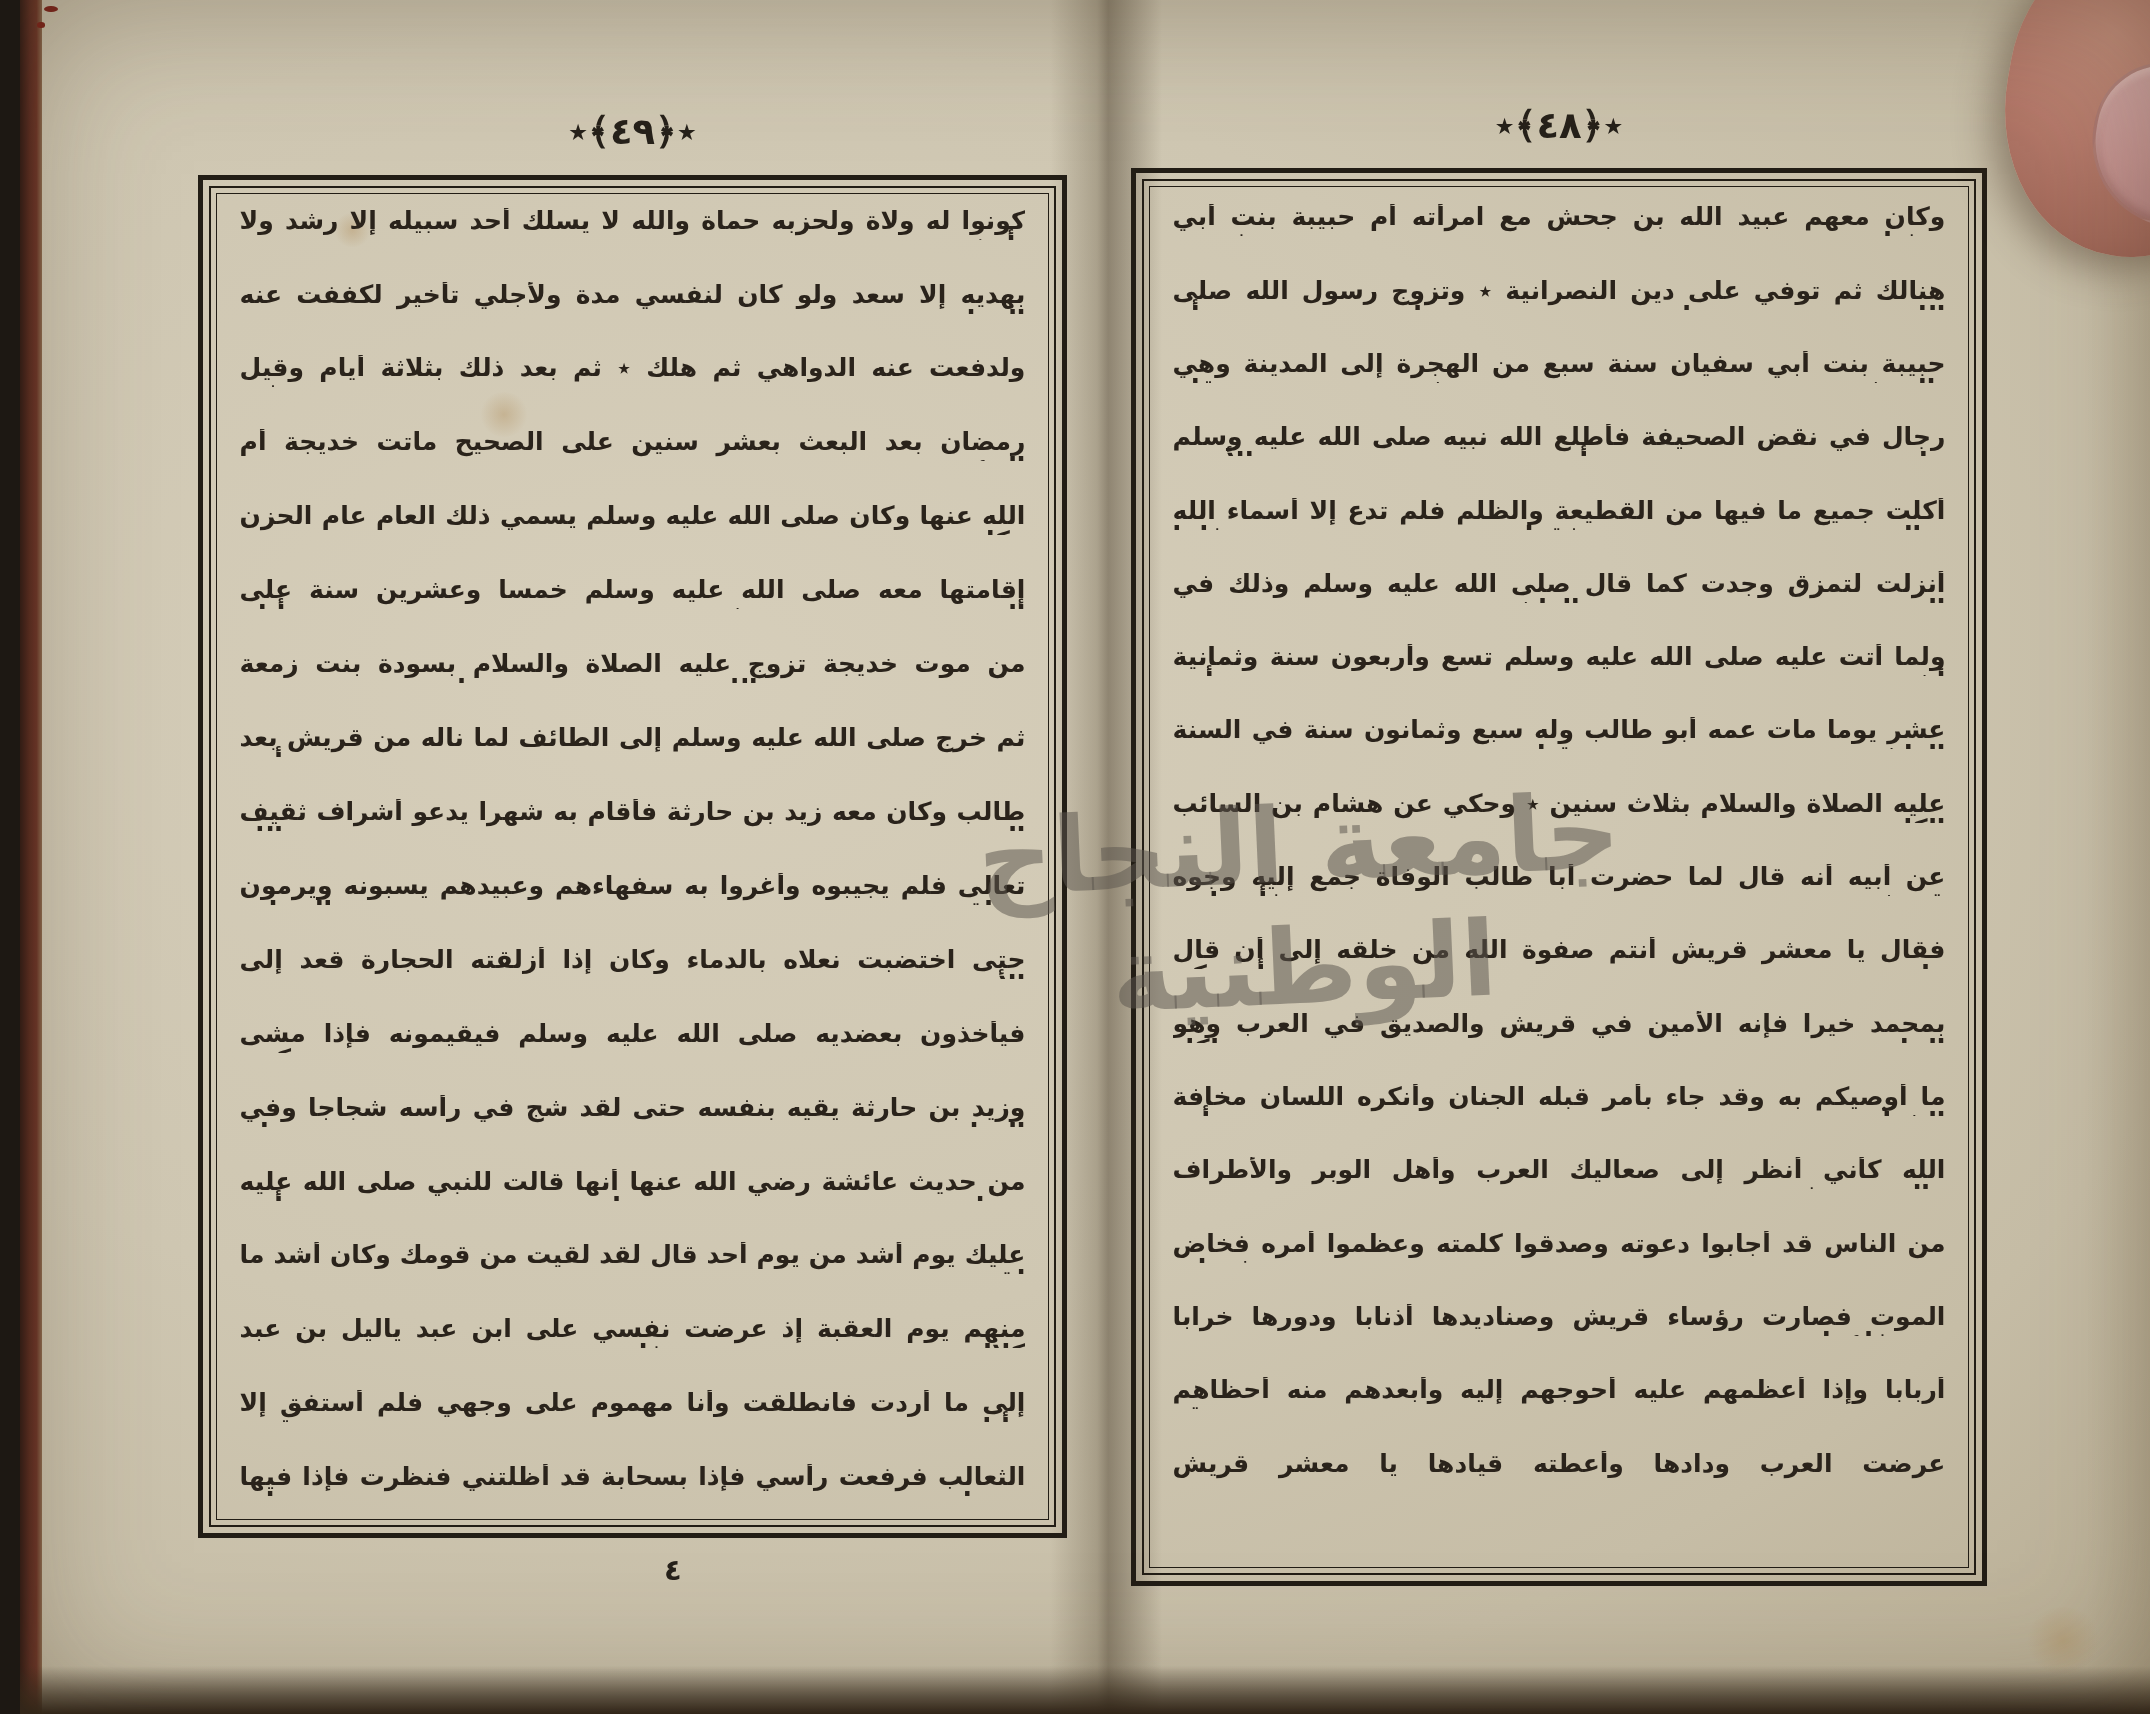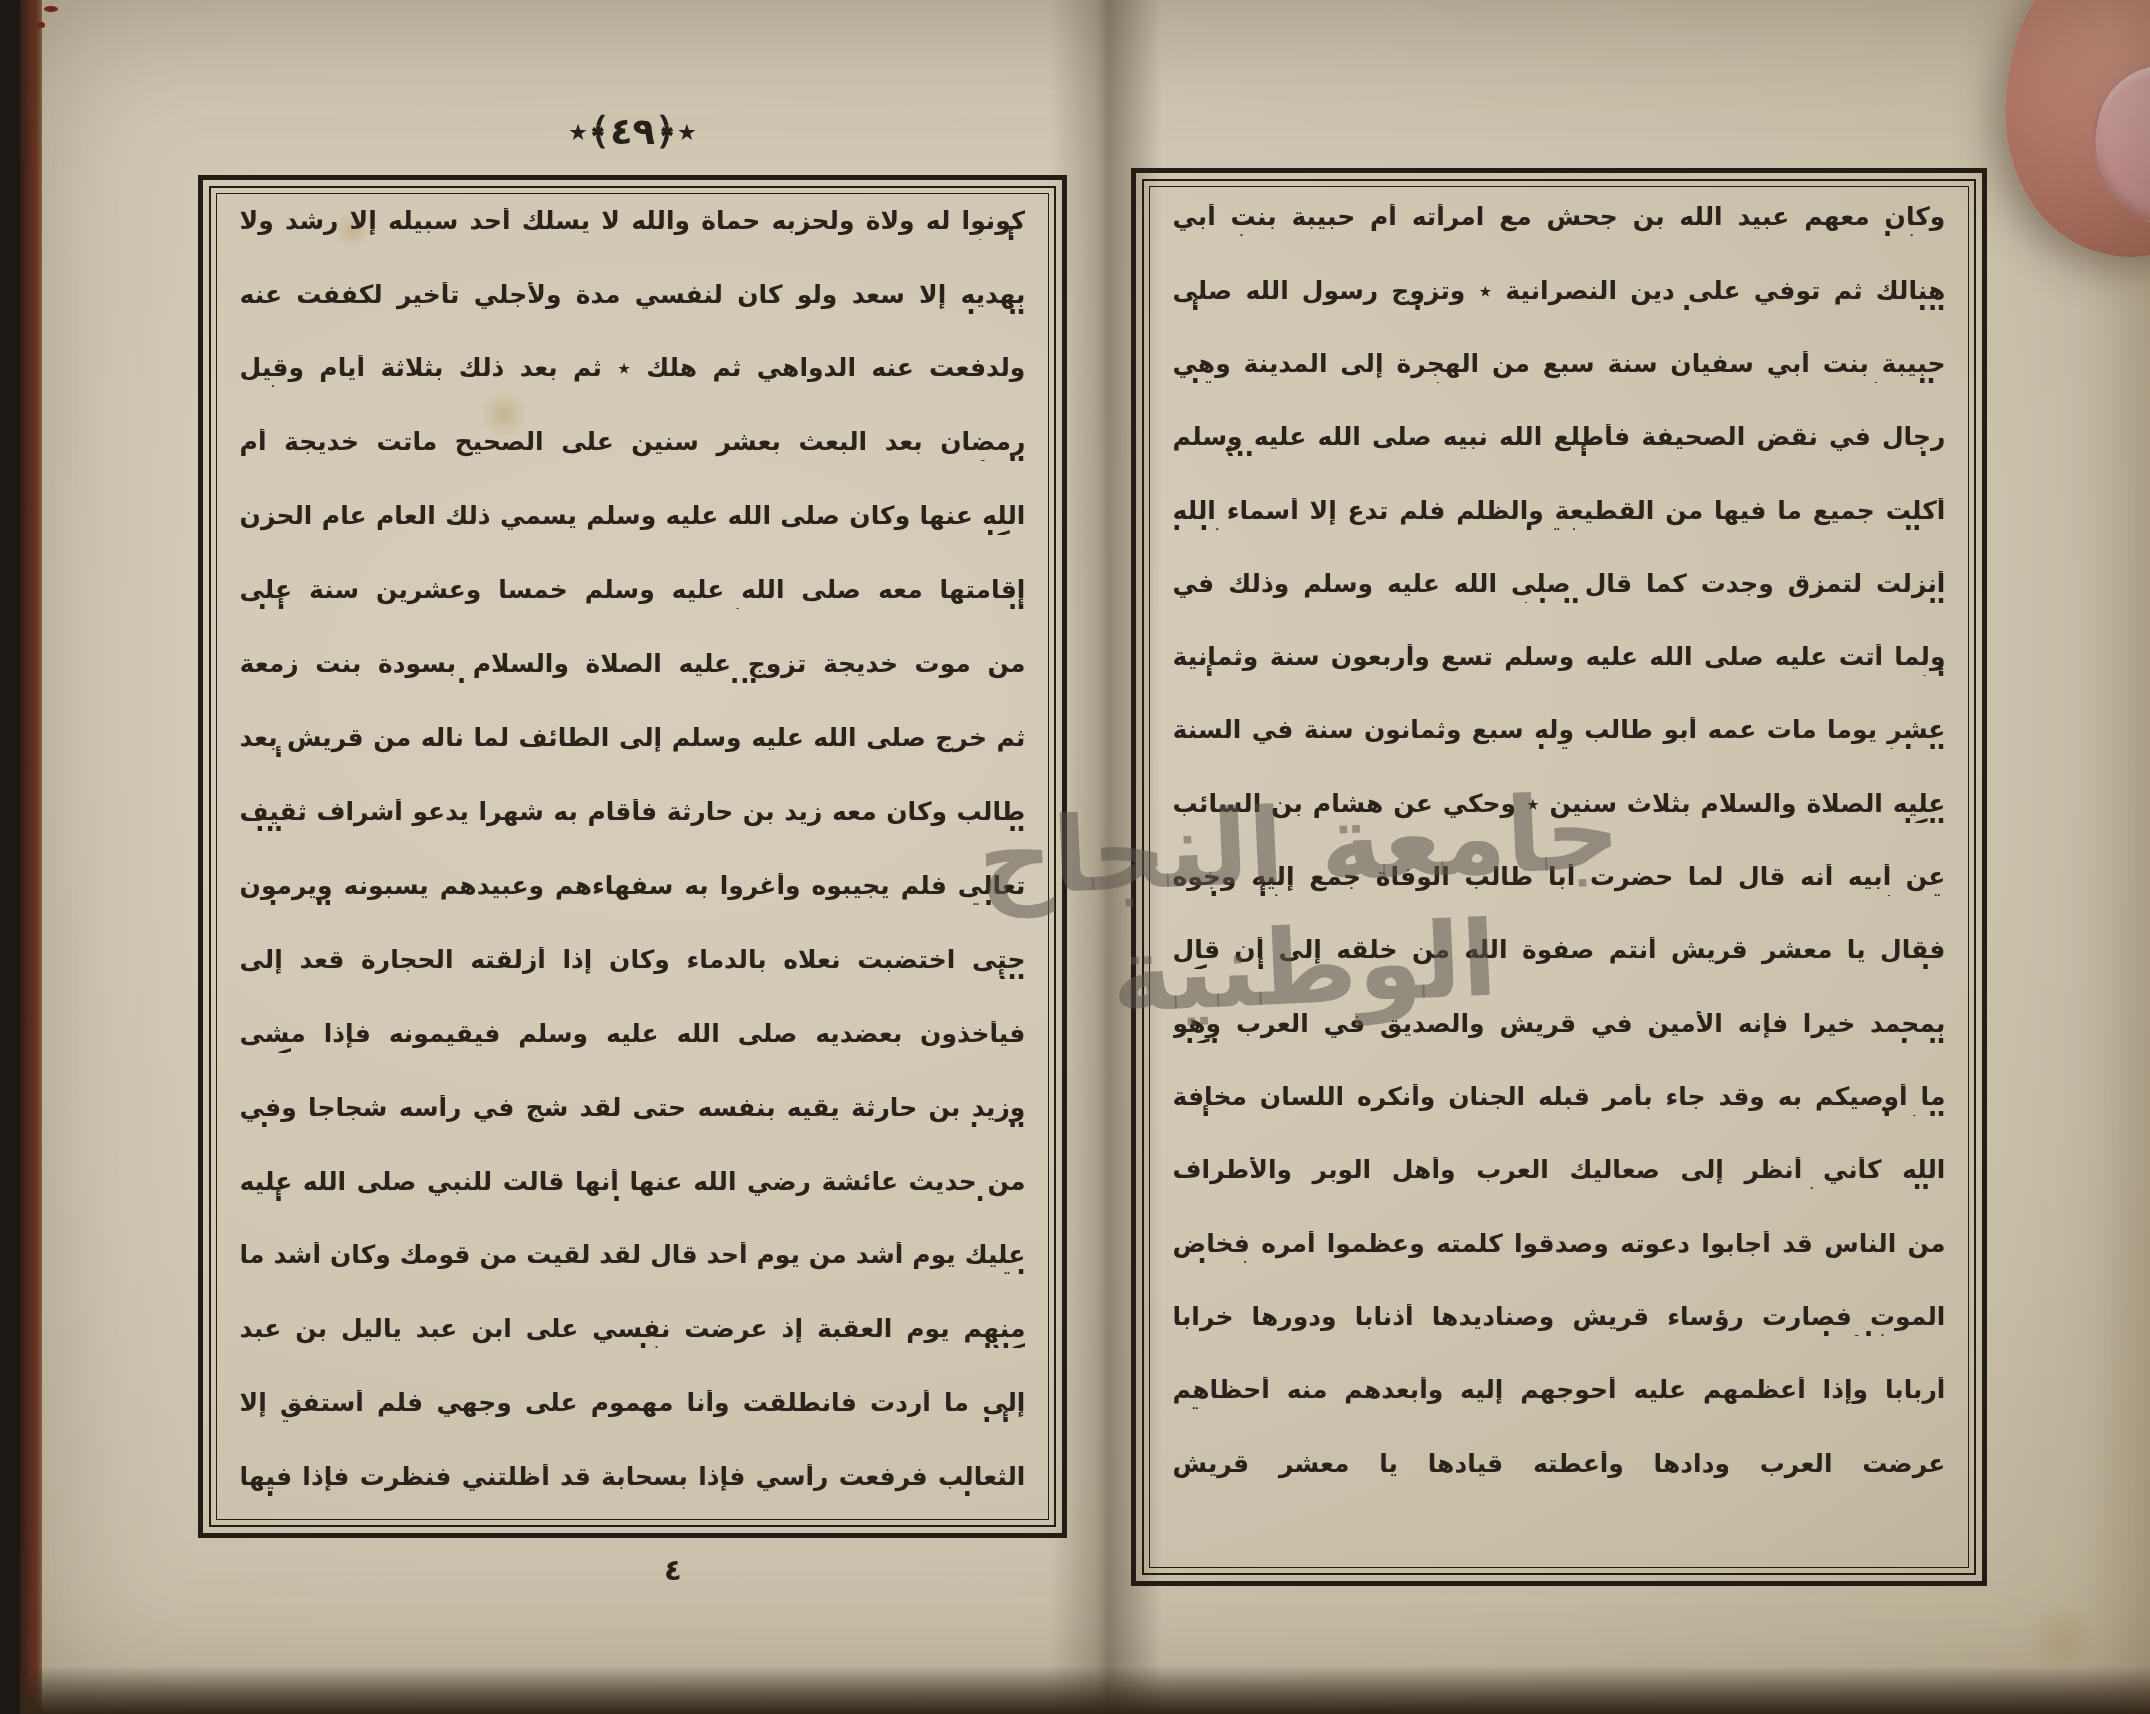--- a/index.html
+++ b/index.html
@@ -89,20 +89,21 @@
   <div class="cover-speck" style="left:17px;top:22.4px;width:7.8px;height:5.6px;"></div>
   <div class="gutter-shadow"></div>
   <div class="right-curve"></div>
   <div class="page-edge-line" style="left:2134px;"></div>
 
   <div class="stain-spot" style="left:2004px;top:1607px;width:78px;height:67px;"></div>
   <div class="stain-spot" style="left:459px;top:392px;width:50px;height:45px;"></div>
   <div class="stain-spot" style="left:313px;top:213px;width:39px;height:34px;"></div>
 
   <div class="page-number" style="left:178px;top:110px;width:869px;">٭﴿٤٩﴾٭</div>
+  <div class="page-number" style="left:1111px;top:104px;width:856px;">٭﴿٤٨﴾٭</div>
 
   <div class="page page-49" style="left:178px;top:175px;width:869px;height:1363px;">
     <div class="b1">
      <div class="b2">
       <div class="b3">
         <div class="text-line">كونوا له ولاة ولحزبه حماة والله لا يسلك أحد سبيله إلا رشد ولا يأخذ</div>
         <div class="text-line">بهديه إلا سعد ولو كان لنفسي مدة ولأجلي تأخير لكففت عنه الهزاهز</div>
         <div class="text-line">ولدفعت عنه الدواهي ثم هلك ٭ ثم بعد ذلك بثلاثة أيام وقيل بخمسة في</div>
         <div class="text-line">رمضان بعد البعث بعشر سنين على الصحيح ماتت خديجة أم المؤمنين رضي</div>
         <div class="text-line">الله عنها وكان صلى الله عليه وسلم يسمي ذلك العام عام الحزن وكانت مدة</div>

